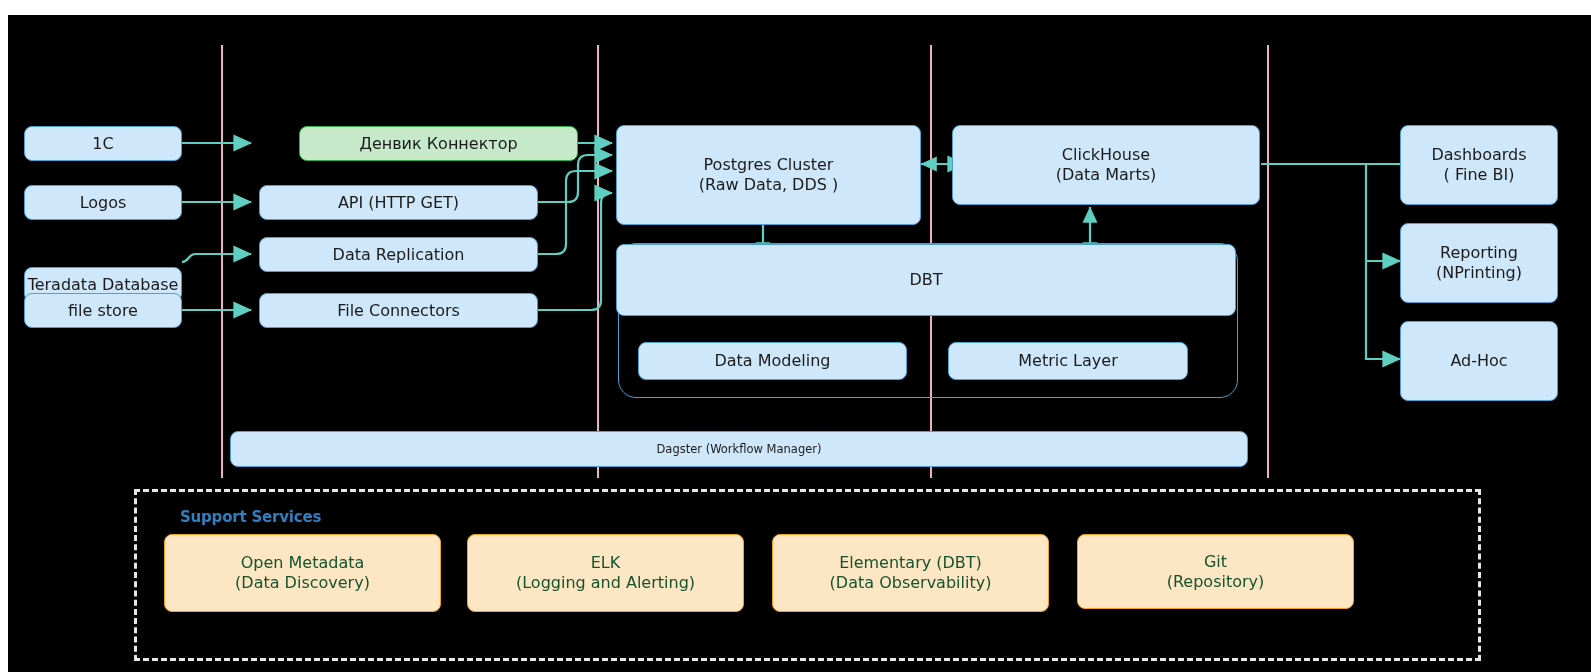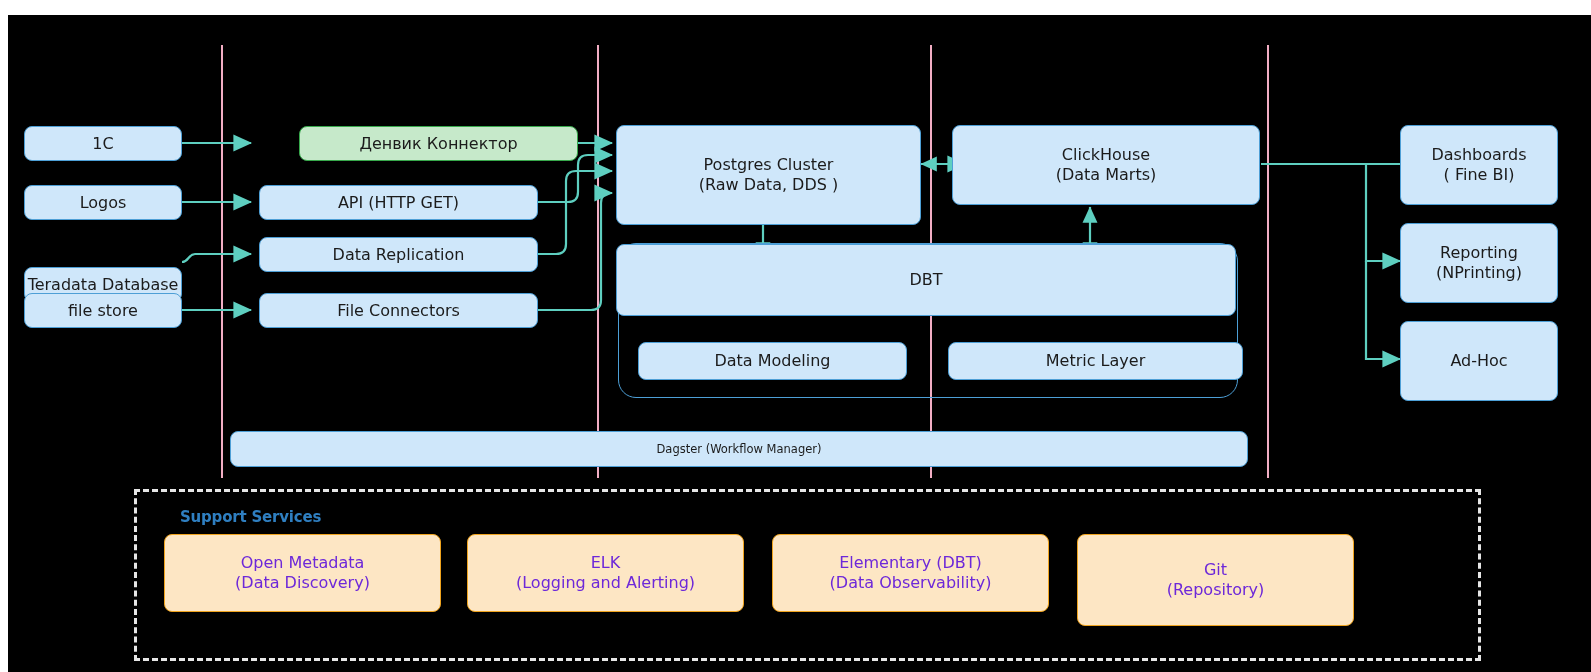--- a/index.html
+++ b/index.html
@@ -48,21 +48,21 @@
   }
   .green {
     background: #c6e9ca;
     border: 1px solid #37a84b;
     color: #1b1b1b;
     margin-left: 40px;
   }
   .orange {
     background: #fde6c4;
     border: 1px solid #f0a41e;
-    color: #6d28d9;
+    color: #14532d;
   }
   .t12 { font-size: 16px; }
   .t115 { font-size: 11.5px; }
   .dbt-group {
     position: absolute;
     box-sizing: border-box;
     border: 1px solid #4d9fd6;
     border-radius: 18px;
     background: transparent;
   }
@@ -144,35 +144,35 @@
     <div class="node blue t12" style="left:251px; top:278px; width:279px; height:35px;"><span>File Connectors</span></div>
 
     <div class="node blue t12" style="left:608px; top:110px; width:305px; height:100px;"><span>Postgres Cluster
 (Raw Data, DDS )</span></div>
     <div class="node blue t12" style="left:944px; top:110px; width:308px; height:80px;"><span>ClickHouse
 (Data Marts)</span></div>
 
     <div class="dbt-group" style="left:610px; top:228px; width:620px; height:155px;"></div>
     <div class="node blue t12" style="left:608px; top:229px; width:620px; height:72px;"><span>DBT</span></div>
     <div class="node blue t12" style="left:630px; top:327px; width:269px; height:38px;"><span>Data Modeling</span></div>
-    <div class="node blue t12" style="left:940px; top:327px; width:295px; height:38px;"><span>Metric Layer</span></div>
+    <div class="node blue t12" style="left:940px; top:327px; width:240px; height:38px;"><span>Metric Layer</span></div>
 
     <div class="node blue t12" style="left:1392px; top:110px; width:158px; height:80px;"><span>Dashboards
 ( Fine BI)</span></div>
     <div class="node blue t12" style="left:1392px; top:208px; width:158px; height:80px;"><span>Reporting
 (NPrinting)</span></div>
     <div class="node blue t12" style="left:1392px; top:306px; width:158px; height:80px;"><span>Ad-Hoc</span></div>
 
     <div class="node blue t115" style="left:222px; top:416px; width:1018px; height:36px;"><span>Dagster (Workflow Manager)</span></div>
 
     <div class="support-box" style="left:126px; top:474px; width:1347px; height:172px;"></div>
     <div class="support-title" style="left:172px; top:493px;">Support Services</div>
     <div class="node orange t12" style="left:156px; top:519px; width:277px; height:78px;"><span>Open Metadata
 (Data Discovery)</span></div>
     <div class="node orange t12" style="left:459px; top:519px; width:277px; height:78px;"><span>ELK
 (Logging and Alerting)</span></div>
     <div class="node orange t12" style="left:764px; top:519px; width:277px; height:78px;"><span>Elementary (DBT)
 (Data Observability)</span></div>
-    <div class="node orange t12" style="left:1069px; top:519px; width:277px; height:92px;"><span>Git
+    <div class="node orange t12" style="left:1069px; top:519px; width:277px; height:75px;"><span>Git
 (Repository)</span></div>
 
   </div>
 </div>
 
 </body></html>

